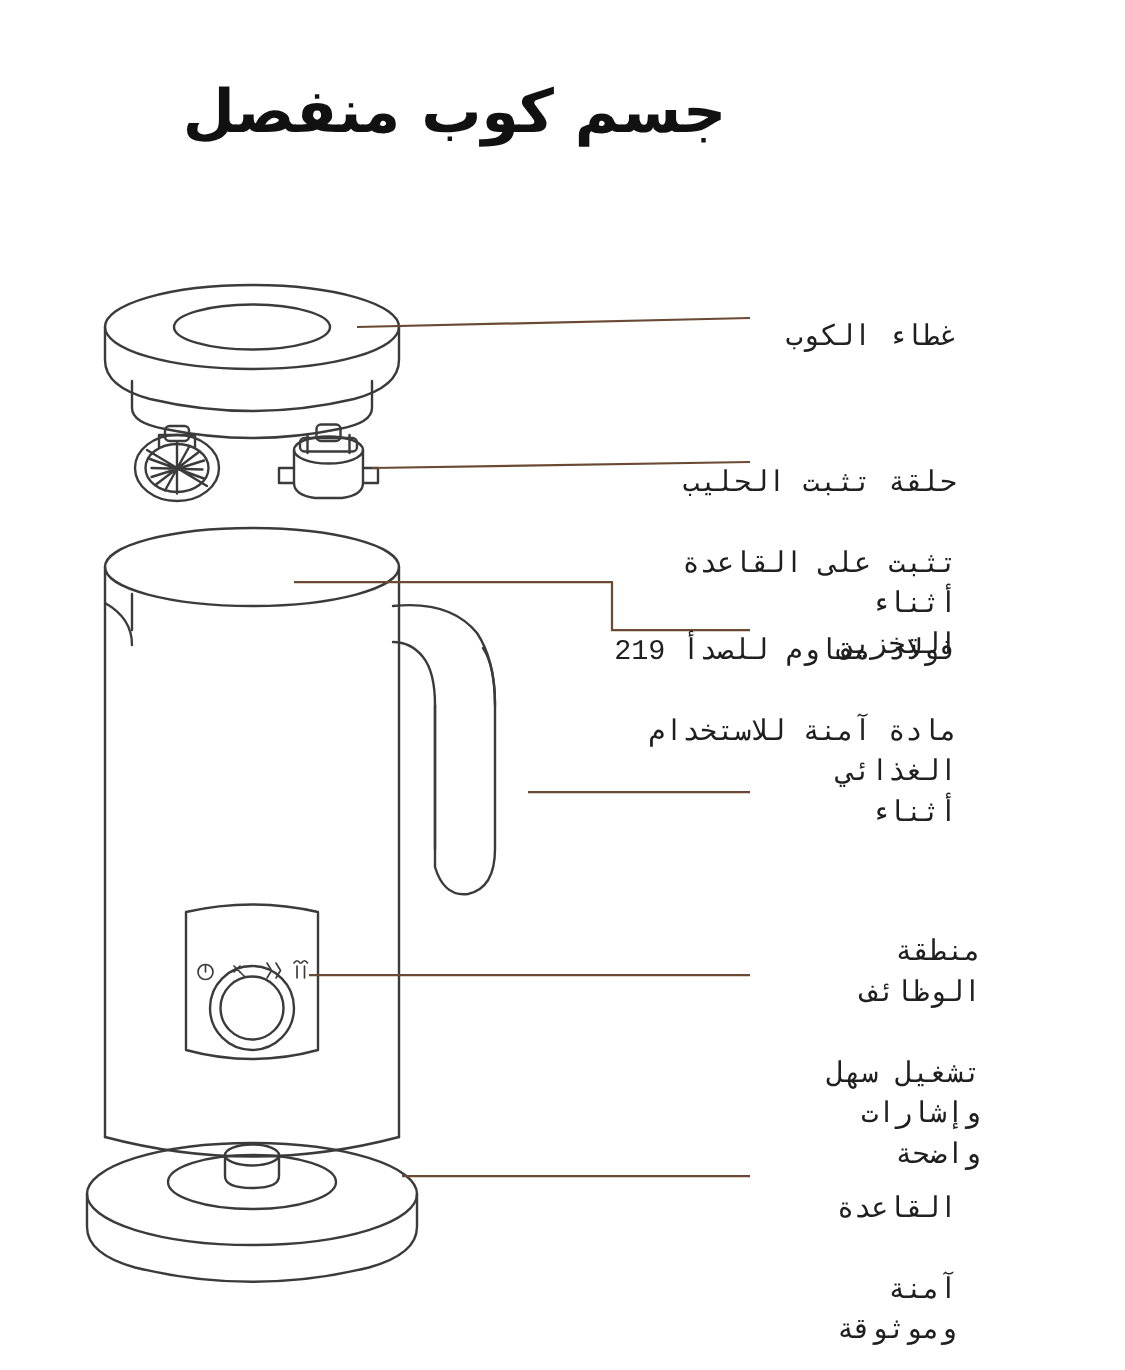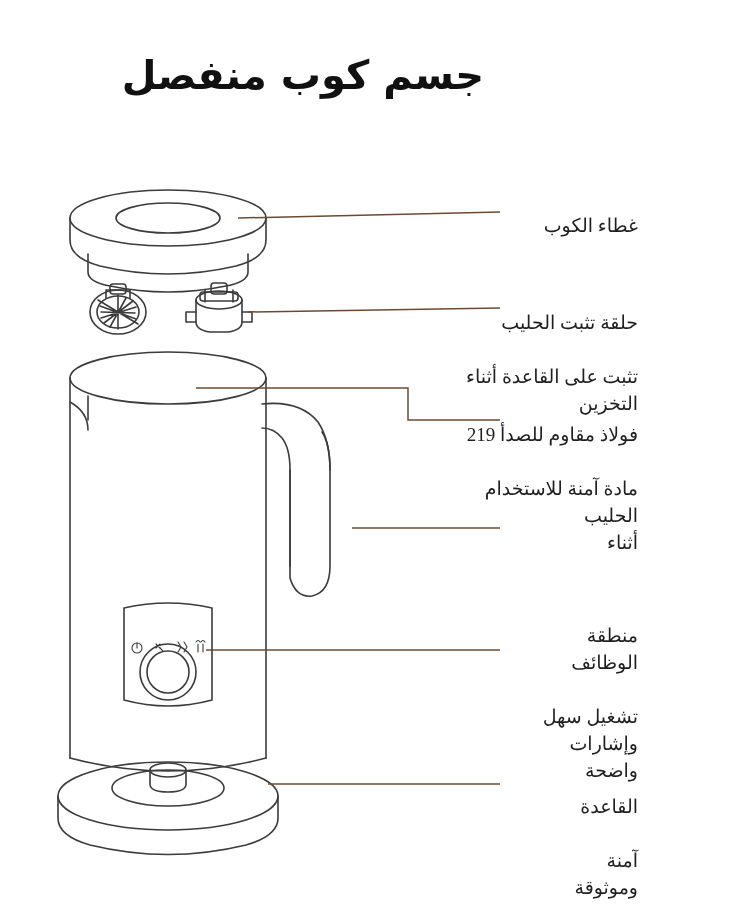--- a/index.html
+++ b/index.html
@@ -33,21 +33,21 @@
     color: #111111;
     font-family: "DejaVu Sans", sans-serif;
   }
   .label {
     position: absolute;
     direction: rtl;
     text-align: right;
     font-size: 19px;
     line-height: 27px;
     color: #1f1f1f;
-    font-family: Liberation Serif, serif;
+    font-family: Liberation Mono, monospace;
     white-space: pre-line;
   }
   .label .ttl { display: block; }
   .label .sub { display: block; }
   #svg-diagram {
     position: absolute;
     top: 0;
     left: 0;
   }
 </style>
@@ -141,28 +141,28 @@
 
   <div class="label" style="top:282px; right:112px; width:250px;">
     <span class="ttl">حلقة تثبت الحليب</span>
     <span class="sub">تثبت على القاعدة أثناء
 التخزين</span>
   </div>
 
   <div class="label" style="top:394px; right:112px; width:260px;">
     <span class="ttl">فولاذ مقاوم للصدأ 219</span>
     <span class="sub">مادة آمنة للاستخدام
-الحليب</span>
+الغذائي</span>
   </div>
 
   <div class="label" style="top:502px; right:112px; width:230px;">
     <span class="ttl">أثناء</span>
   </div>
 
-  <div class="label" style="top:595px; right:112px; width:230px;">
+  <div class="label" style="top:595px; right:96px; width:230px;">
     <span class="ttl">منطقة
 الوظائف</span>
     <span class="sub">تشغيل سهل
 وإشارات
 واضحة</span>
   </div>
 
   <div class="label" style="top:766px; right:112px; width:230px;">
     <span class="ttl">القاعدة</span>
     <span class="sub">آمنة

